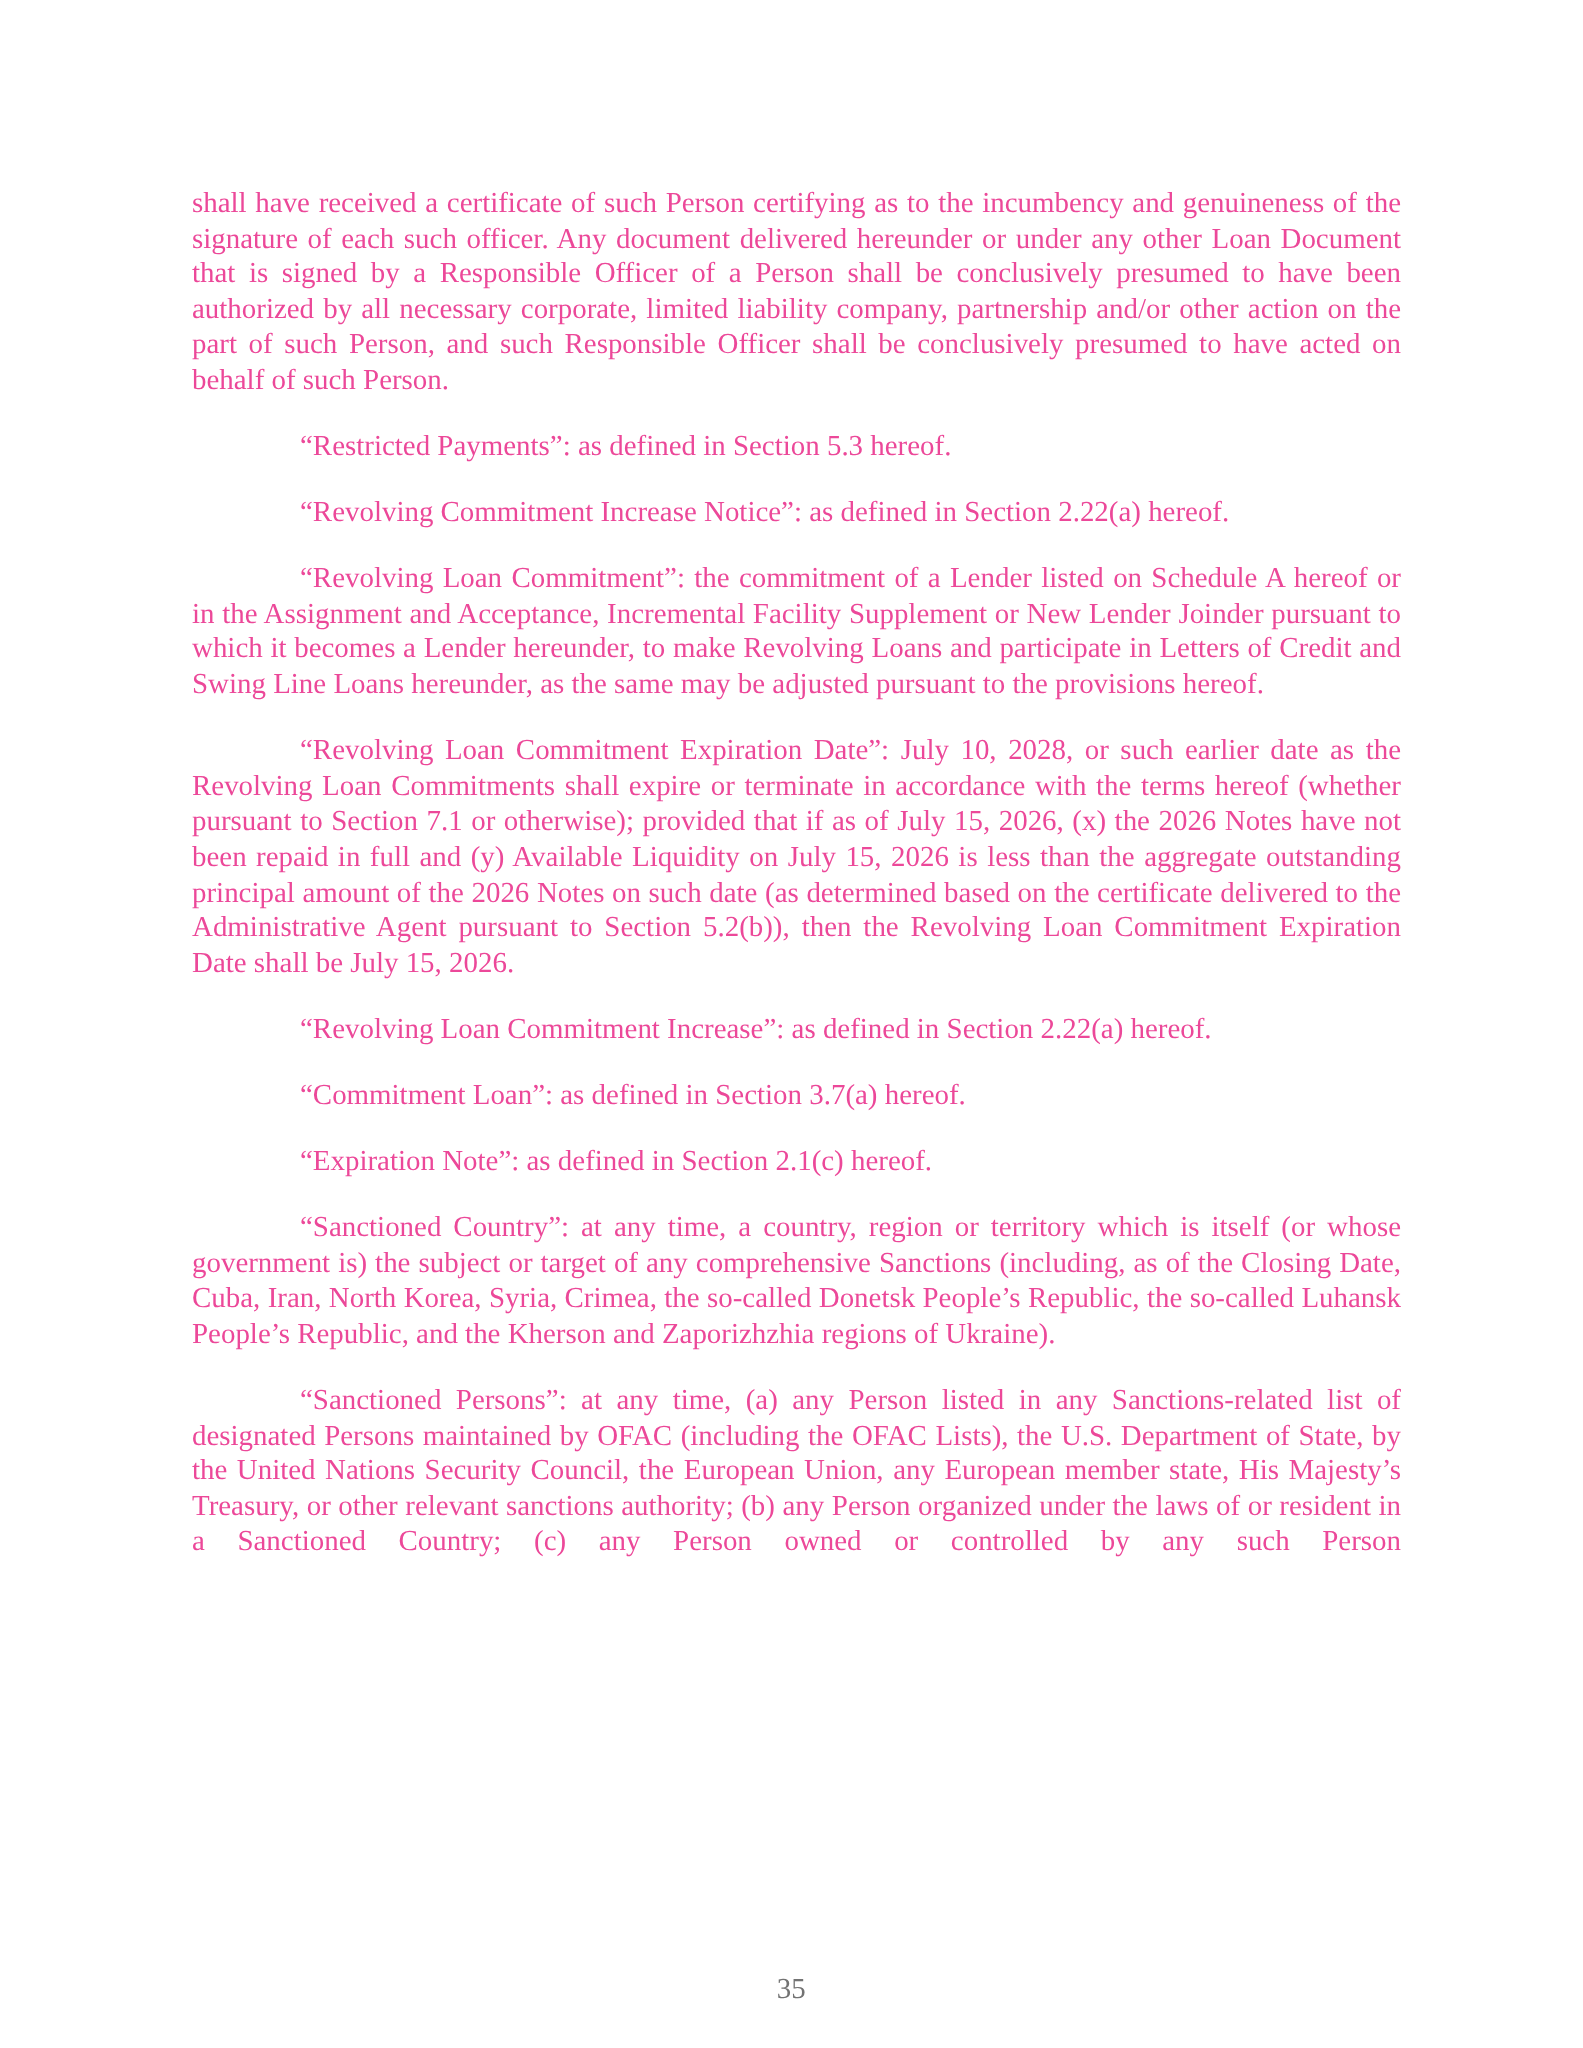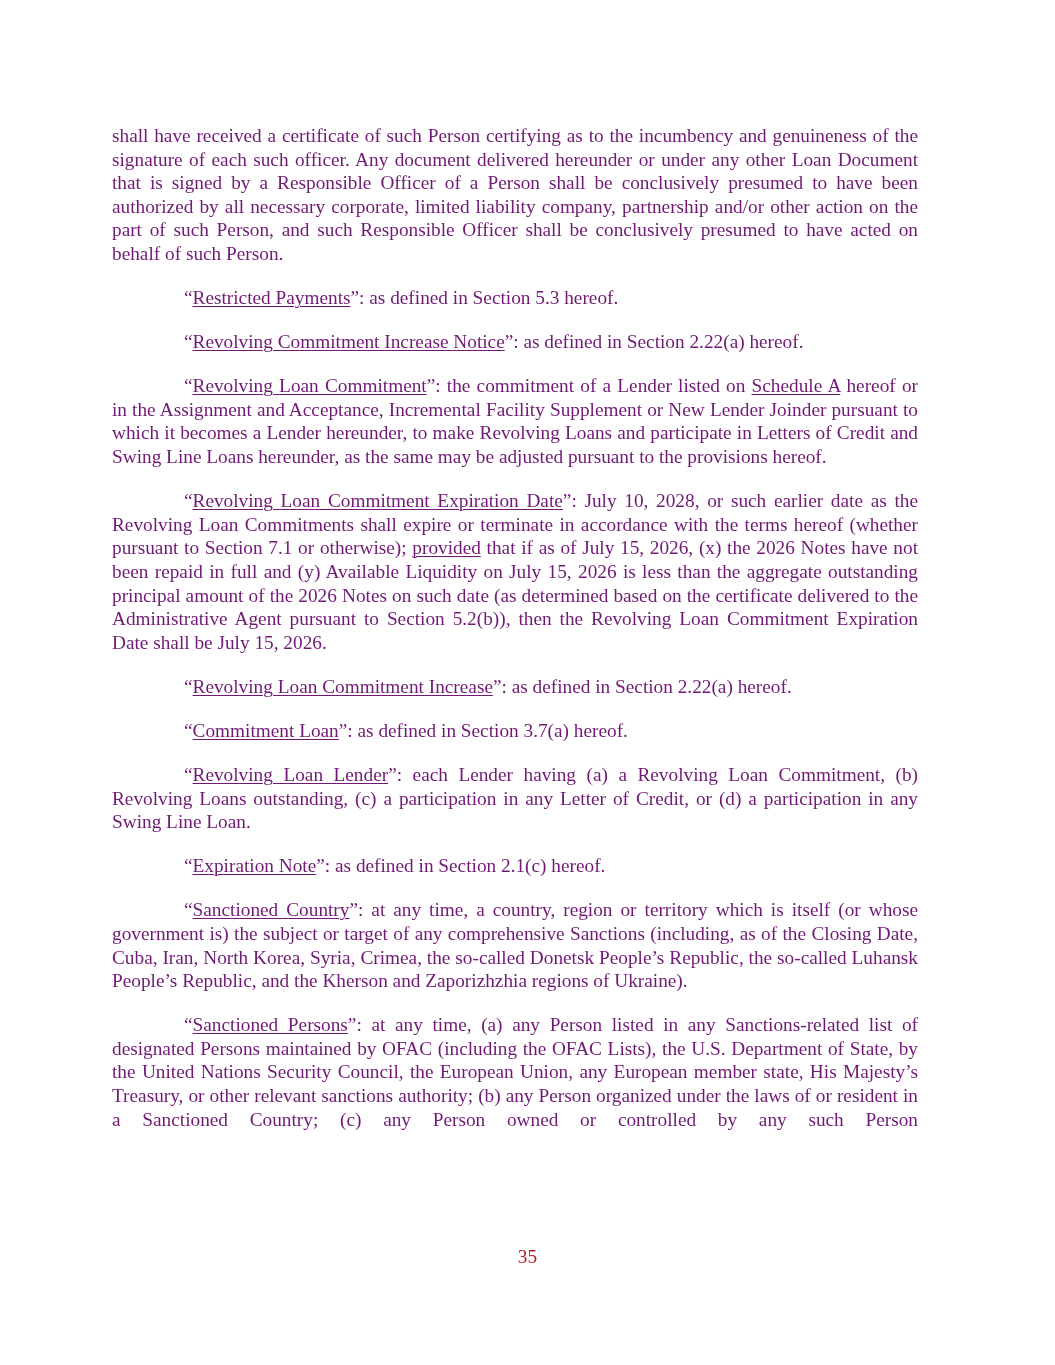--- a/index.html
+++ b/index.html
@@ -1,41 +1,41 @@
 <!DOCTYPE html>
 <html><head>
 <meta charset="utf-8">
 <style>
   html, body { margin: 0; padding: 0; background: #ffffff; }
   body { width: 1055px; height: 1365px; position: relative; overflow: hidden; }
   .page {
     position: absolute;
-    left: 112px;
+    left: 128px;
     top: 124px;
     width: 806px;
     font-family: "Liberation Serif", "DejaVu Serif", serif;
     font-size: 19.3px;
     line-height: 23.6px;
-    color: #701a75;
+    color: #ec4899;
   }
   .para {
     margin: 0 0 20.5px 0;
     text-align: justify;
     text-align-last: left;
   }
   .para.indent { text-indent: 72px; }
-  .u { text-decoration: underline; text-underline-offset: 2px; text-decoration-thickness: 1px; }
+  .u { text-underline-offset: 2px; text-decoration-thickness: 1px; }
   .page-number {
     position: absolute;
     left: 0; right: 0;
-    top: 1246px;
+    top: 1316px;
     text-align: center;
     font-family: "Liberation Serif", "DejaVu Serif", serif;
     font-size: 19.3px;
-    color: #b91c1c;
+    color: #737373;
   }
 </style>
 </head>
 <body>
 
 <div class="page">
 
   <p class="para">
     <span>shall have received a certificate of such Person certifying as to the incumbency and genuineness of the signature of each such officer.  Any document delivered hereunder or under any other Loan Document that is signed by a Responsible Officer of a Person shall be conclusively presumed to have been authorized by all necessary corporate, limited liability company, partnership and/or other action on the part of such Person, and such Responsible Officer shall be conclusively presumed to have acted on behalf of such Person.</span>
   </p>
@@ -46,21 +46,20 @@
   <p class="para indent"><span>“</span><span class="u">Revolving Commitment Increase Notice</span><span>”</span><span>: as defined in Section 2.22(a) hereof.</span></p>
 
   <p class="para indent"><span>“</span><span class="u">Revolving Loan Commitment</span><span>”</span><span>: the commitment of a Lender listed on </span><span class="u">Schedule A</span><span> hereof or in the Assignment and Acceptance, Incremental Facility Supplement or New Lender Joinder pursuant to which it becomes a Lender hereunder, to make Revolving Loans and participate in Letters of Credit and Swing Line Loans hereunder, as the same may be adjusted pursuant to the provisions hereof.</span></p>
 
   <p class="para indent"><span>“</span><span class="u">Revolving Loan Commitment Expiration Date</span><span>”</span><span>: July 10, 2028, or such earlier date as the Revolving Loan Commitments shall expire or terminate in accordance with the terms hereof (whether pursuant to Section 7.1 or otherwise); </span><span class="u">provided</span><span> that if as of July 15, 2026, (x) the 2026 Notes have not been repaid in full and (y) Available Liquidity on July 15, 2026 is less than the aggregate outstanding principal amount of the 2026 Notes on such date (as determined based on the certificate delivered to the Administrative Agent pursuant to Section 5.2(b)), then the Revolving Loan Commitment Expiration Date shall be July 15, 2026.</span></p>
 
   <p class="para indent"><span>“</span><span class="u">Revolving Loan Commitment Increase</span><span>”</span><span>: as defined in Section 2.22(a) hereof.</span></p>
 
   <p class="para indent"><span>“</span><span class="u">Commitment Loan</span><span>”</span><span>: as defined in Section 3.7(a) hereof.</span></p>
 
-  <p class="para indent"><span>“</span><span class="u">Revolving Loan Lender</span><span>”</span><span>: each Lender having (a) a Revolving Loan Commitment, (b) Revolving Loans outstanding, (c) a participation in any Letter of Credit, or (d) a participation in any Swing Line Loan.</span></p>
 
   <p class="para indent"><span>“</span><span class="u">Expiration Note</span><span>”</span><span>: as defined in Section 2.1(c) hereof.</span></p>
 
   <p class="para indent"><span>“</span><span class="u">Sanctioned Country</span><span>”</span><span>: at any time, a country, region or territory which is itself (or whose government is) the subject or target of any comprehensive Sanctions (including, as of the Closing Date, Cuba, Iran, North Korea, Syria, Crimea, the so-called Donetsk People’s Republic, the so-called Luhansk People’s Republic, and the Kherson and Zaporizhzhia regions of Ukraine).</span></p>
 
   <p class="para indent" style="text-align-last: justify;"><span>“</span><span class="u">Sanctioned Persons</span><span>”</span><span>: at any time, (a) any Person listed in any Sanctions-related list of designated Persons maintained by OFAC (including the OFAC Lists), the U.S. Department of State, by the United Nations Security Council, the European Union, any European member state, His Majesty’s Treasury, or other relevant sanctions authority; (b) any Person organized under the laws of or resident in a Sanctioned Country; (c) any Person owned or controlled by any such Person</span></p>
 
 </div>
 
 <div class="page-number">35</div>

